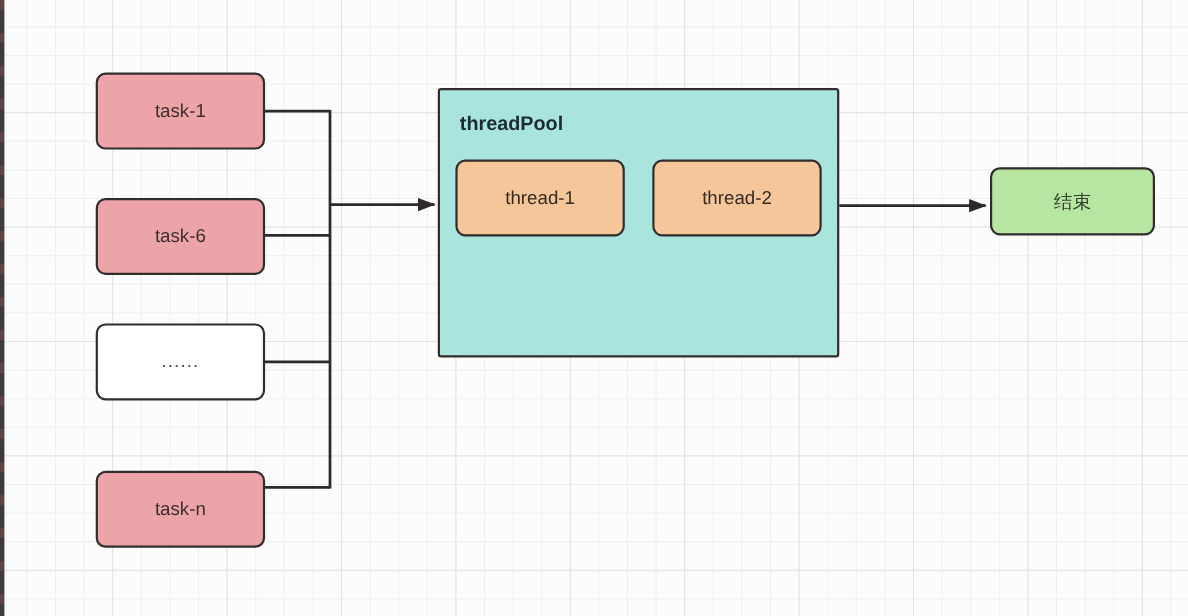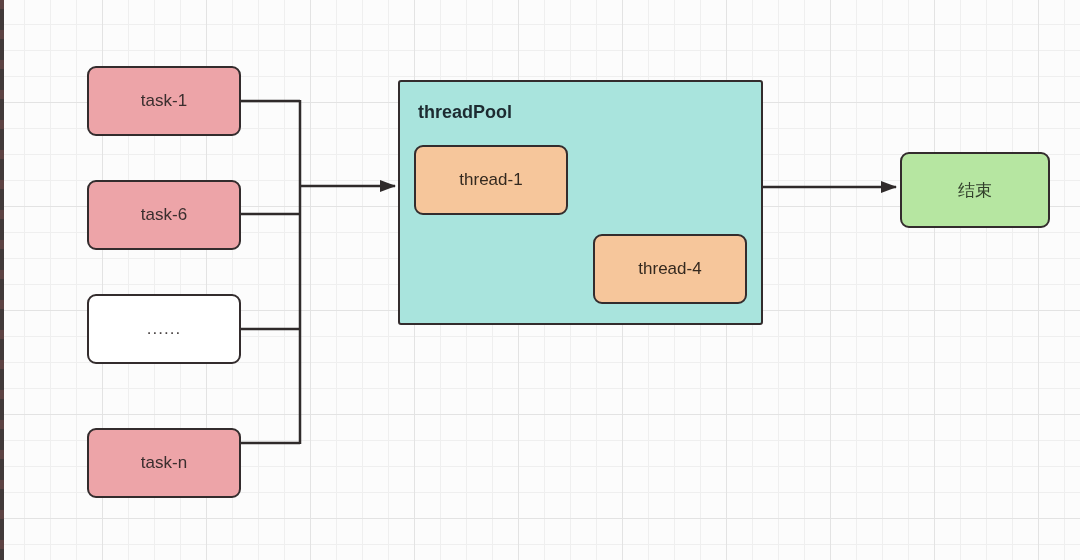--- a/index.html
+++ b/index.html
@@ -34,21 +34,21 @@
   }
   .pool-title{
     position:absolute;left:18px;top:20px;font-weight:bold;font-size:18px;color:#1d2b31;
   }
   .thread{
     position:absolute;width:154px;height:70px;background:#f6c69b;
     border:2.5px solid #332c2d;border-radius:9px;box-sizing:border-box;
     display:flex;align-items:center;justify-content:center;
     font-size:17px;color:#34291f;
   }
-  .end-node{left:900px;top:152px;width:150px;height:76px;background:#b6e6a1;color:#32402b;}
+  .end-node{left:900px;top:152px;width:150px;height:62px;background:#b6e6a1;color:#32402b;}
 </style>
 </head>
 <body>
 
 <div class="edge-strip"></div>
 
 <svg class="wires" width="1080" height="560">
   <defs>
     <marker id="ah" markerUnits="userSpaceOnUse" markerWidth="18" markerHeight="14" refX="16" refY="7" orient="auto">
       <path d="M1,1 L17,7 L1,13 Z" fill="#2f2a2a"></path>
@@ -76,20 +76,20 @@
   </div>
 <div class="node task" style="top:428px">
     <span>task-n</span>
   </div>
 
 <div class="node pool">
   <div class="pool-title">threadPool</div>
   <div class="thread" style="left:14px;top:63px">
       <span>thread-1</span>
     </div>
-  <div class="thread" style="left:193px;top:152px">
-      <span>thread-4</span>
+  <div class="thread" style="left:193px;top:63px">
+      <span>thread-2</span>
     </div>
 </div>
 
 <div class="node end-node">
     <span>结束</span>
   </div>
 
 </body></html>

